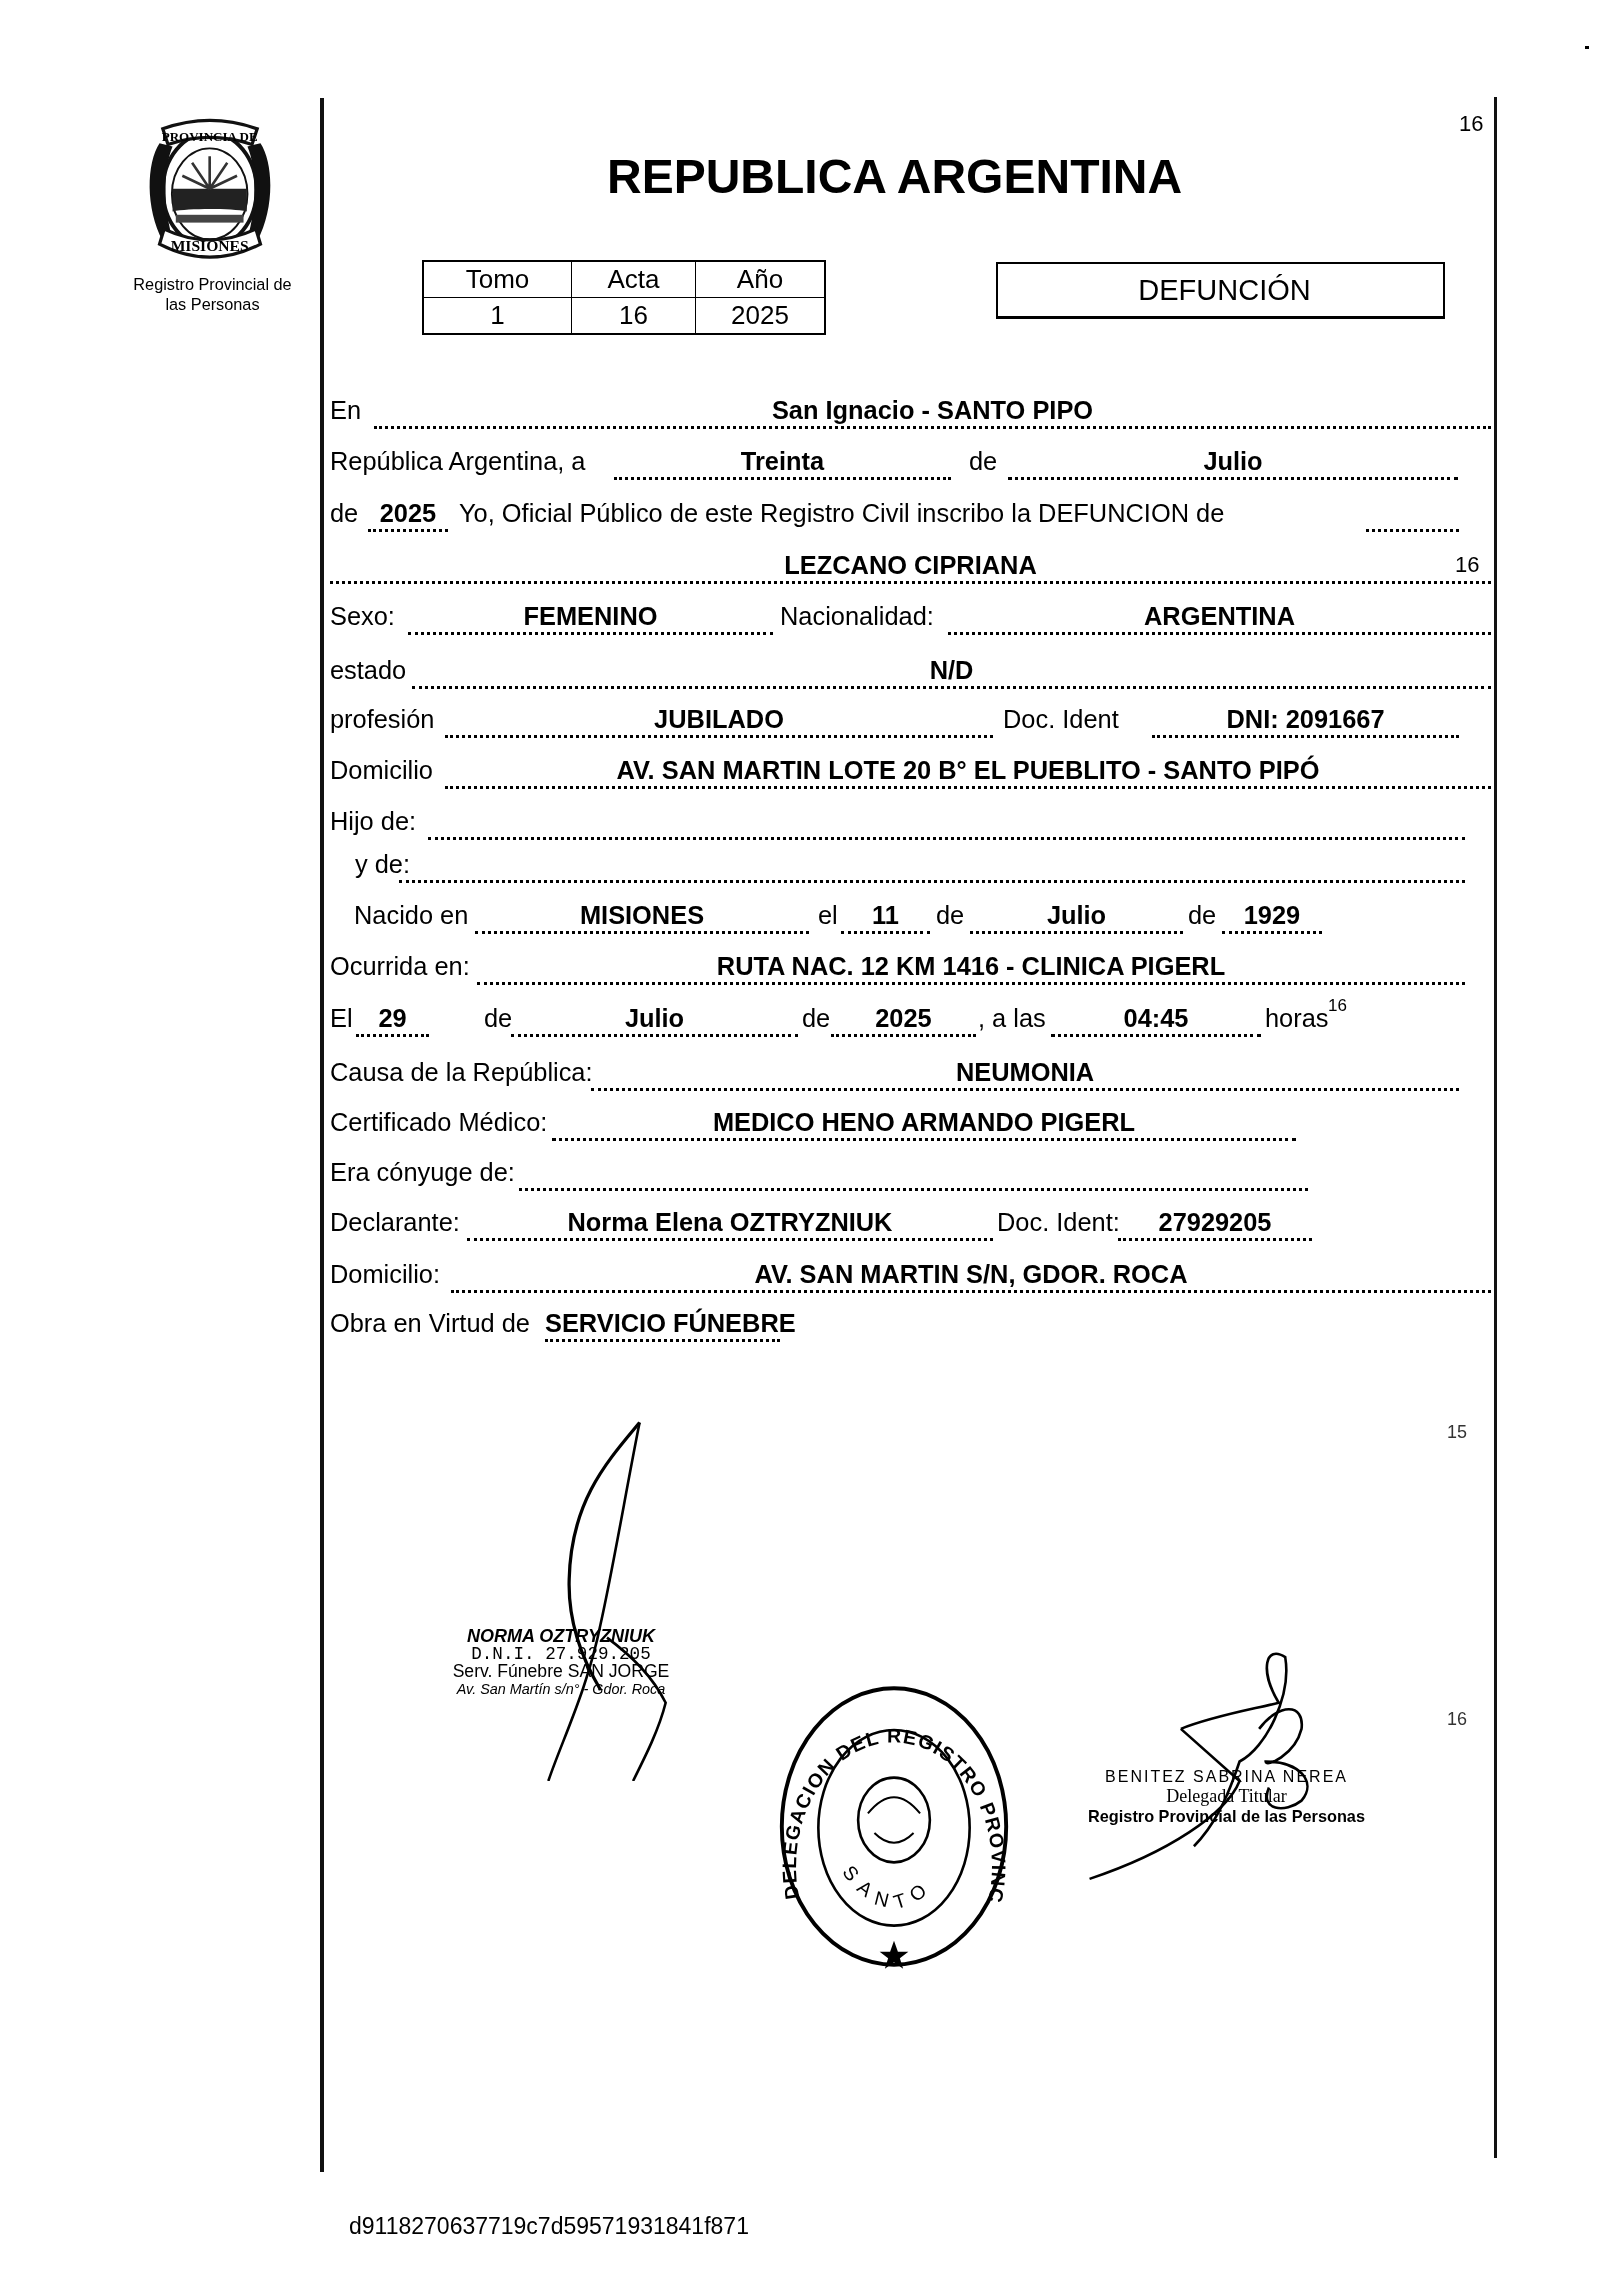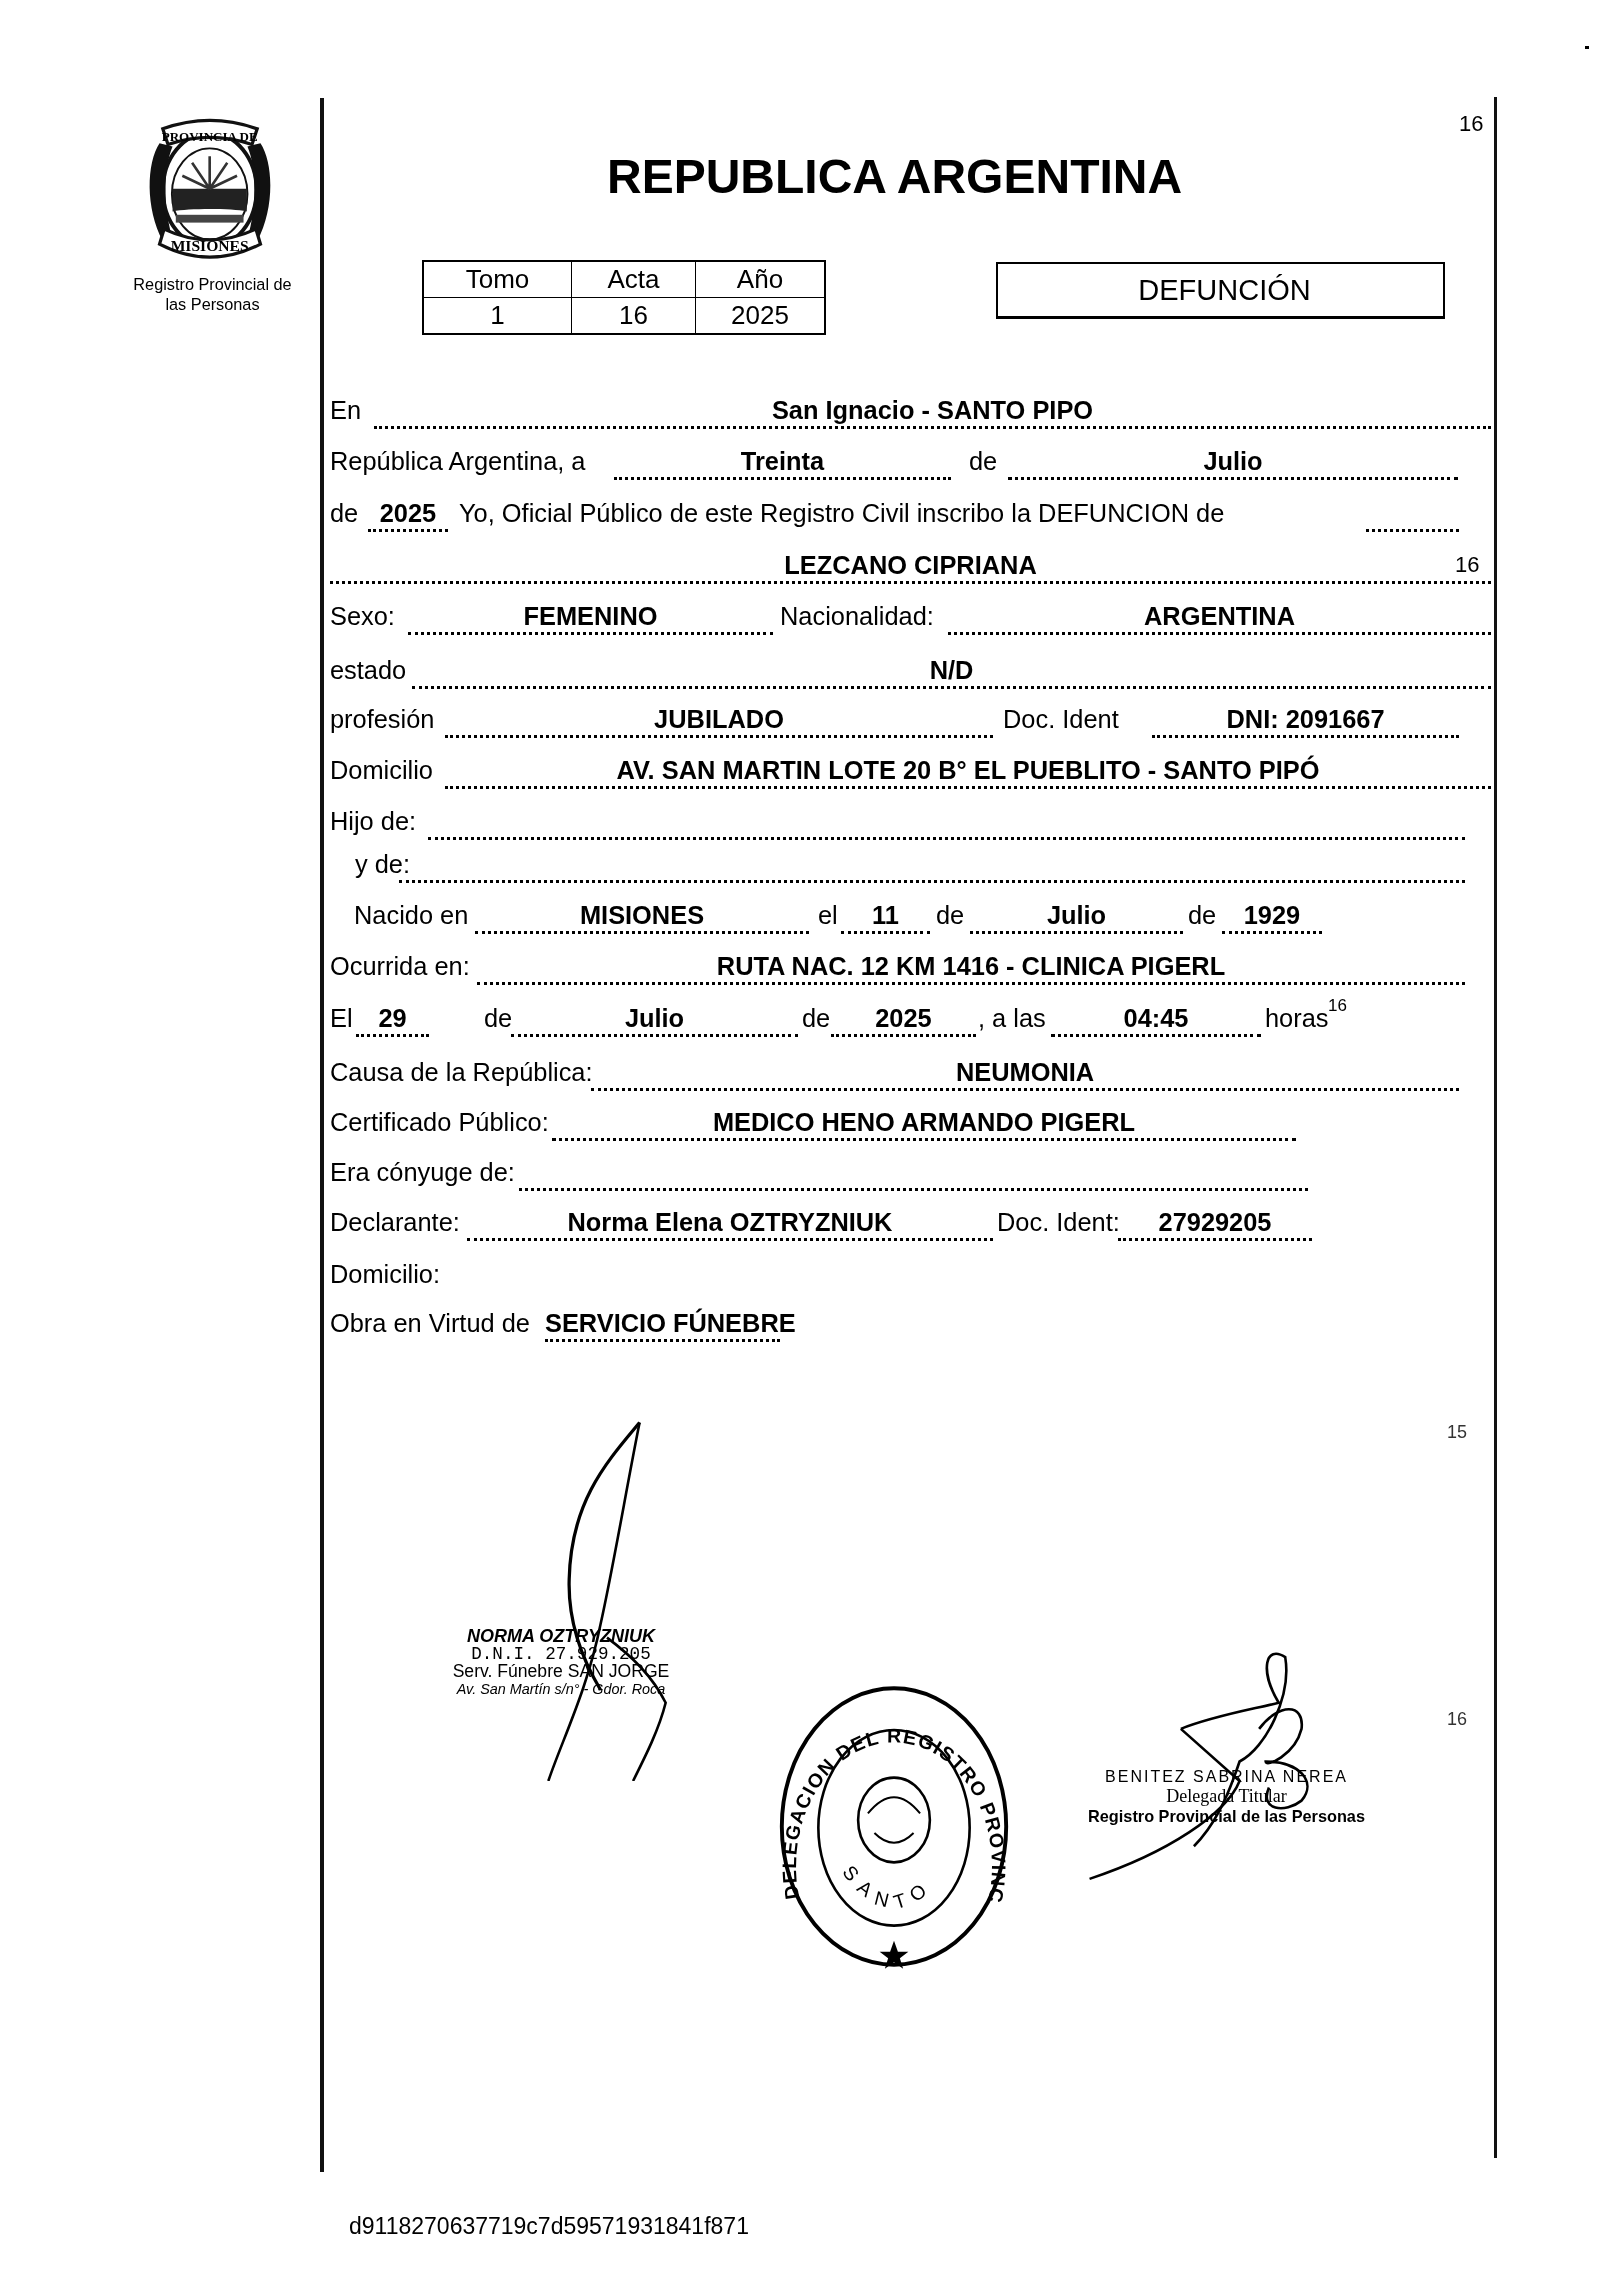--- a/index.html
+++ b/index.html
@@ -158,38 +158,39 @@
   <span class="lbl" style="left:935px;">horas</span>
   <span class="lbl" style="left:998px; bottom:21px; font-size:17px;">16</span>
 </div>
 
 <div class="row" style="top:1052px; width:1129px;">
   <span class="lbl" style="left:0;">Causa de la República:</span>
   <span class="fill" style="left:261px; width:868px;">NEUMONIA</span>
 </div>
 
 <div class="row" style="top:1102px; width:1122px;">
-  <span class="lbl" style="left:0;">Certificado Público:</span>
+  <span class="lbl" style="left:0;">Certificado Médico:</span>
   <span class="fill" style="left:222px; width:744px;">MEDICO HENO ARMANDO PIGERL</span>
 </div>
 
 <div class="row" style="top:1152px; width:1129px;">
   <span class="lbl" style="left:0;">Era cónyuge de:</span>
   <span class="fill" style="left:189px; width:789px;"></span>
 </div>
 
 <div class="row" style="top:1202px; width:1129px;">
   <span class="lbl" style="left:0;">Declarante:</span>
   <span class="fill" style="left:137px; width:526px;">Norma Elena OZTRYZNIUK</span>
   <span class="lbl" style="left:667px;">Doc. Ident:</span>
   <span class="fill" style="left:788px; width:194px;">27929205</span>
 </div>
 
 <div class="row" style="top:1254px; width:1161px;">
   <span class="lbl" style="left:0;">Domicilio:</span>
+  <span class="fill" style="left:121px; width:1040px;">AV. SAN MARTIN S/N, GDOR. ROCA</span>
 </div>
 
 <div class="row" style="top:1303px; width:783px;">
   <span class="lbl" style="left:0;">Obra en Virtud de</span>
   <span class="fill" style="left:215px; width:235px; border-bottom-width:3.3px;">SERVICIO FÚNEBRE</span>
 </div>
 
 <svg class="abs" style="left:509px; top:1416px; width:196px; height:365px;" viewBox="0 0 300 560">
   <path d="M200,10 C150,70 95,130 92,250 C90,310 110,370 140,420" fill="none" stroke="#000" stroke-width="5"></path>
   <path d="M200,10 C180,110 160,230 140,320 C120,420 80,500 60,560" fill="none" stroke="#000" stroke-width="4"></path>

